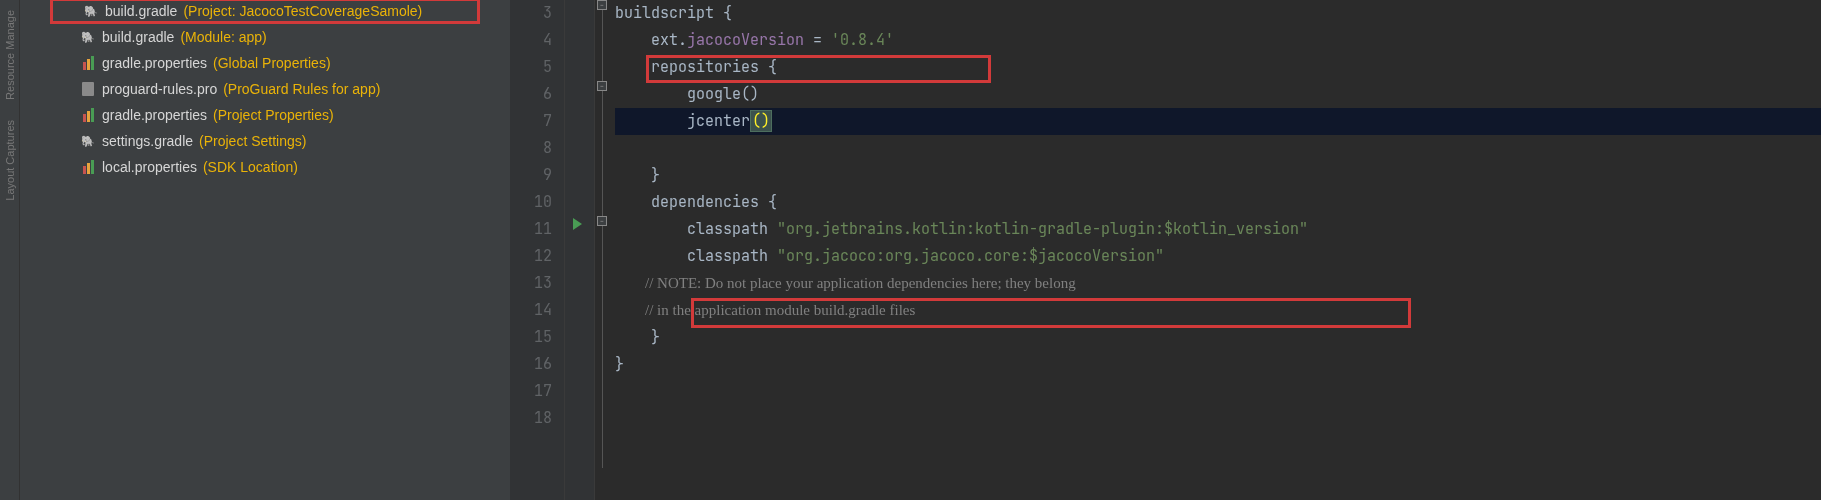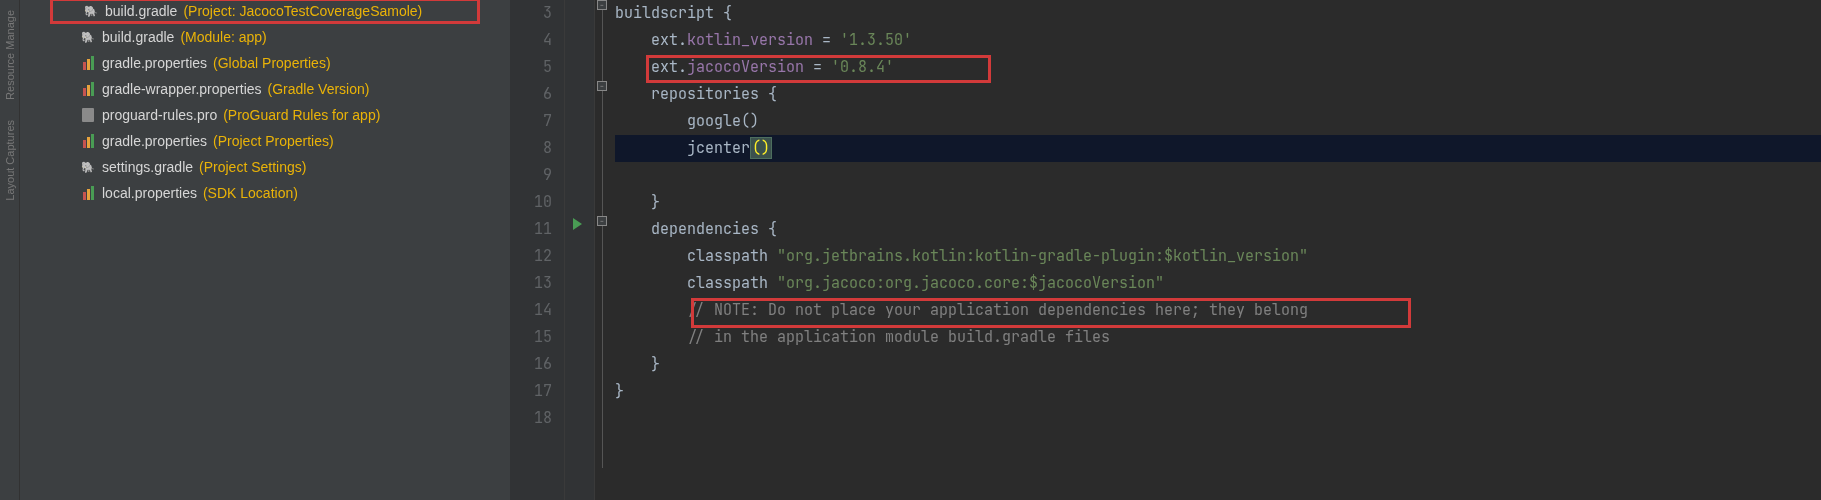--- a/index.html
+++ b/index.html
@@ -142,21 +142,21 @@
       text-align: center;
       color: #888;
     }
     .code {
       flex: 1;
       position: relative;
       padding-left: 4px;
     }
     .code .line { height: 27px; white-space: pre; }
     .s  { color: #6a8759; }
-    .c  { color: #808080; }
+    .c  { color: #808080; font-family: Liberation Serif, serif; }
     .op { color: #a9b7c6; }
     .ident { color: #a9b7c6; }
     .prop { color: #9876aa; }
     .paren-hl {
       background: #3b514d;
       border: 1px solid #4d6e5e;
       padding: 0 1px;
       color: #ffef28;
     }
     .hl-line { background: #0f172a; }
@@ -188,29 +188,20 @@
     <span class="fdesc">(Module: app)</span>
   </div>
   <div class="tree-item">
     <span class="icon icon-bars">
         <span class="bar-r"></span>
         <span class="bar-y"></span>
         <span class="bar-g"></span>
       </span>
     <span class="fname">gradle.properties</span>
     <span class="fdesc">(Global Properties)</span>
-  </div>
-  <div class="tree-item">
-    <span class="icon icon-bars">
-        <span class="bar-r"></span>
-        <span class="bar-y"></span>
-        <span class="bar-g"></span>
-      </span>
-    <span class="fname">gradle-wrapper.properties</span>
-    <span class="fdesc">(Gradle Version)</span>
   </div>
   <div class="tree-item">
     <span class="icon">
         <span class="icon-doc"></span>
       </span>
     <span class="fname">proguard-rules.pro</span>
     <span class="fdesc">(ProGuard Rules for app)</span>
   </div>
   <div class="tree-item">
     <span class="icon icon-bars">
@@ -260,21 +251,20 @@
     <div class="run-tri"></div>
   </div>
   <div class="fold-col">
     <div class="fold-line l1"></div>
     <div class="fold-node" style="top:0px">−</div>
     <div class="fold-node" style="top:81px">−</div>
     <div class="fold-node" style="top:216px">−</div>
   </div>
   <div class="code">
     <div class="line"><span class="ident">buildscript </span><span class="op">{</span></div>
-    <div class="line"><span class="ident">    ext.</span><span class="prop">kotlin_version</span><span class="op"> = </span><span class="s">'1.3.50'</span></div>
     <div class="line"><span class="ident">    ext.</span><span class="prop">jacocoVersion</span><span class="op"> = </span><span class="s">'0.8.4'</span></div>
     <div class="line"><span class="ident">    repositories </span><span class="op">{</span></div>
     <div class="line"><span class="ident">        google()</span></div>
     <div class="line hl-line"><span class="ident">        jcenter</span><span class="paren-hl">()</span></div>
     <div class="line"><span></span></div>
     <div class="line"><span class="op">    }</span></div>
     <div class="line"><span class="ident">    dependencies </span><span class="op">{</span></div>
     <div class="line"><span class="ident">        classpath </span><span class="s">"org.jetbrains.kotlin:kotlin-gradle-plugin:</span><span class="s">$kotlin_version</span><span class="s">"</span></div>
     <div class="line"><span class="ident">        classpath </span><span class="s">"org.jacoco:org.jacoco.core:</span><span class="s">$jacocoVersion</span><span class="s">"</span></div>
     <div class="line"><span class="c">        // NOTE: Do not place your application dependencies here; they belong</span></div>

